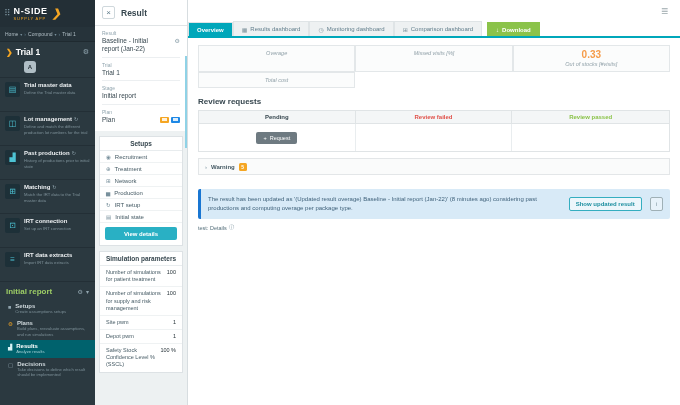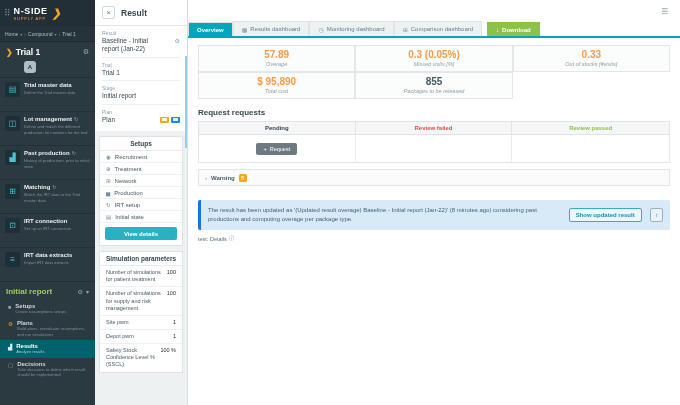--- a/index.html
+++ b/index.html
@@ -345,42 +345,35 @@
       </div>
       <div class="tab download">
         <span class="t-ic">↓</span>
         <span>Download</span>
       </div>
     </div>
 
     <div class="content">
       <div class="metrics">
         <div class="metric accent">
-          <div class="m-value">57.89</div>
           <div class="m-label">Overage</div>
         </div>
         <div class="metric accent">
-          <div class="m-value">0.3 (0.05%)</div>
           <div class="m-label">Missed visits [%]</div>
         </div>
         <div class="metric accent">
           <div class="m-value">0.33</div>
           <div class="m-label">Out of stocks [#visits]</div>
         </div>
         <div class="metric accent">
-          <div class="m-value">$ 95,890</div>
           <div class="m-label">Total cost</div>
         </div>
-        <div class="metric">
-          <div class="m-value">855</div>
-          <div class="m-label">Packages to be released</div>
-        </div>
-      </div>
-
-      <div class="rv-title">Request requests</div>
+      </div>
+
+      <div class="rv-title">Review requests</div>
       <div class="rv-table">
         <div class="rv-head">
           <div class="rv-h">Pending</div>
           <div class="rv-h failed">Review failed</div>
           <div class="rv-h passed">Review passed</div>
         </div>
         <div class="rv-body">
           <div class="rv-c">
             <div class="req-btn">
               <span>+</span>

